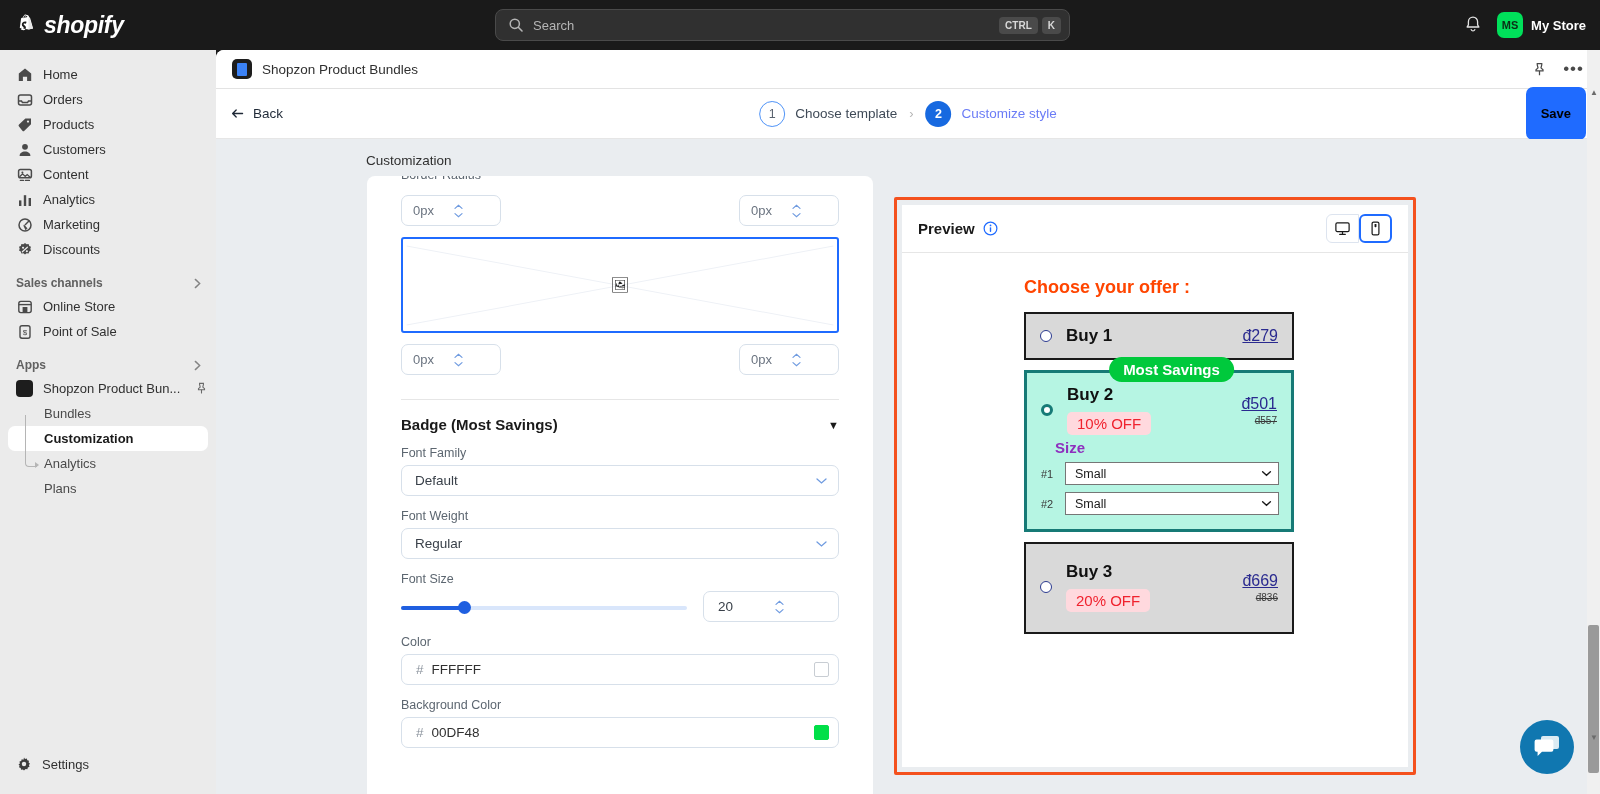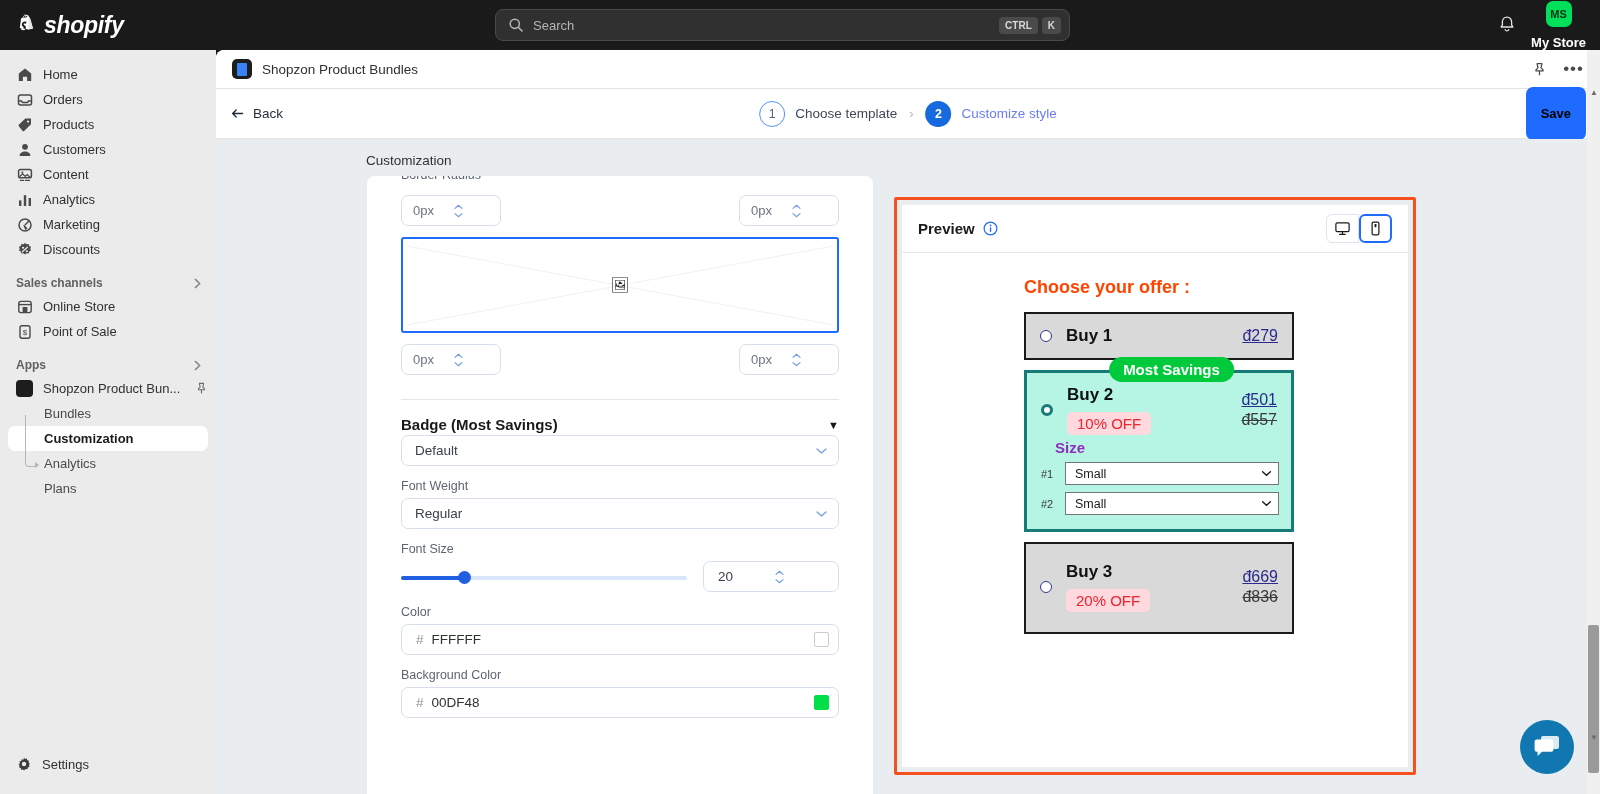--- a/index.html
+++ b/index.html
@@ -23,21 +23,21 @@
     background: #303030; border: 1px solid #4a4a4a; border-radius: 8px;
     display: flex; align-items: center; padding: 0 8px 0 12px;
   }
   .search-icon { width: 16px; height: 16px; flex: none; }
   .search-ph { color: #b5b5b5; font-size: 13px; margin-left: 9px; flex: 1; }
   .kbd { background: #4a4a4a; color: #d8d8d8; font-size: 10px; font-weight: bold;
          border-radius: 4px; padding: 3px 6px; margin-left: 4px; }
 
   .topright { position: absolute; right: 14px; top: 0; height: 50px; display: flex; align-items: center; gap: 14px; }
   .bell { width: 20px; height: 20px; }
-  .store-chip { display: flex; align-items: center; gap: 8px; flex-direction: column; }
+  .store-chip { display: flex; align-items: center; gap: 8px; }
   .store-avatar { width: 26px; height: 26px; border-radius: 7px; background: #00e05a;
     color: #0b2e16; font-size: 11px; font-weight: bold; display:flex; align-items:center; justify-content:center; }
   .store-name { color: #fff; font-size: 13px; font-weight: bold; }
 
   
   .sidebar {
     position: absolute; top: 50px; left: 0; width: 216px; height: 744px;
     background: #ebebeb; padding-top: 12px; font-size: 13px; color: #303030;
   }
   .nav-item { display: flex; align-items: center; gap: 10px; height: 25px;
@@ -160,21 +160,21 @@
   .card-row { display:flex; align-items:center; padding: 12px 14px; }
   .radio { width: 12px; height: 12px; border-radius:50%; border: 1.5px solid #2b3a8f;
     background:#fff; flex:none; }
   .radio.on { border: 3.5px solid #167a76; background:#fff; }
   .card-mid { flex: 1; padding-left: 14px; }
   .buy-label { font-size: 17px; font-weight: bold; color:#111; }
   .pct { display:inline-block; margin-top: 7px; background: #ffd9de; color:#f0222e;
     font-size: 15px; padding: 3px 10px; border-radius: 5px; }
   .prices { text-align: right; }
   .price-now { font-size: 16px; color:#2a2a8f; text-decoration: underline; }
-  .price-old { font-size: 16px; color:#3a3a3a; text-decoration: line-through; margin-top: 2px; }
+  .price-old { font-size: 10px; color:#3a3a3a; text-decoration: line-through; margin-top: 2px; }
   .badge { position:absolute; top: -16px; left: 50%; transform: translateX(-40%);
     background: #00c93c; color:#fff; font-size: 15px; font-weight: bold;
     padding: 4px 14px; border-radius: 16px; white-space: nowrap; }
   .size-label { color: #8e2fbe; font-size: 15px; font-weight: bold; margin: 0 0 6px 28px; }
   .variant-row { display:flex; align-items:center; margin: 0 12px 7px 14px; gap: 8px; }
   .variant-num { font-size: 11px; color:#3a3a3a; width: 16px; }
   .vselect { flex:1; height: 23px; background:#fff; border: 1px solid #767676;
     display:flex; align-items:center; padding: 0 6px 0 9px; justify-content: center; }
   .vselect span { font-size: 12.5px; color:#1a1a1a; flex:1; }
   .gap8 { height: 10px; }
@@ -478,20 +478,21 @@
           </div>
         </div>
 
         <div class="divider"></div>
 
         <div class="sect-head">
           <span class="sect-title">Badge (Most Savings)</span>
           <span class="caret">▼</span>
         </div>
 
+        <div class="cfg-label">Font Family</div>
         <div class="selectfield">
           <span>Default</span>
           <svg width="13" height="8" viewBox="0 0 13 8">
               <path d="M2 2l4.5 4L11 2" fill="none" stroke="#6f9be0" stroke-width="1.3" stroke-linecap="round"></path>
             </svg>
         </div>
 
         <div class="cfg-label">Font Weight</div>
         <div class="selectfield">
           <span>Regular</span>

